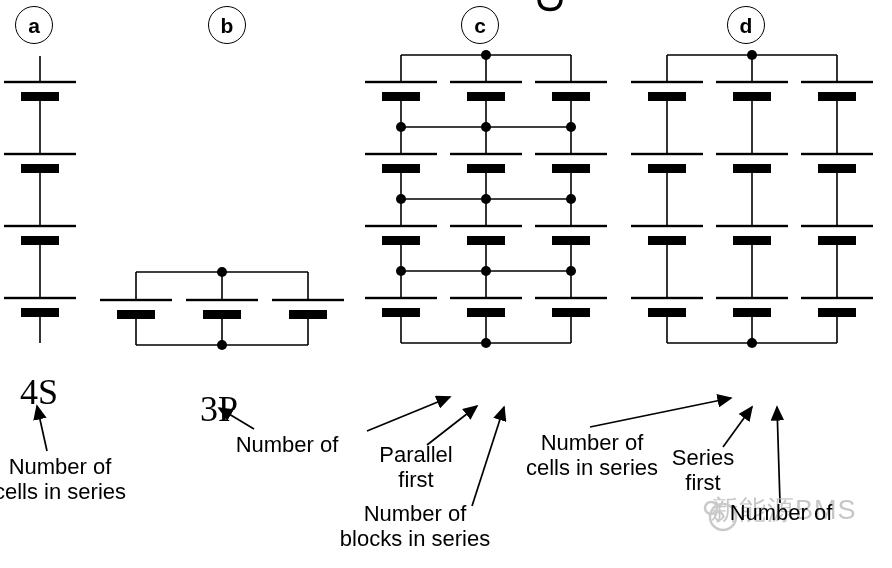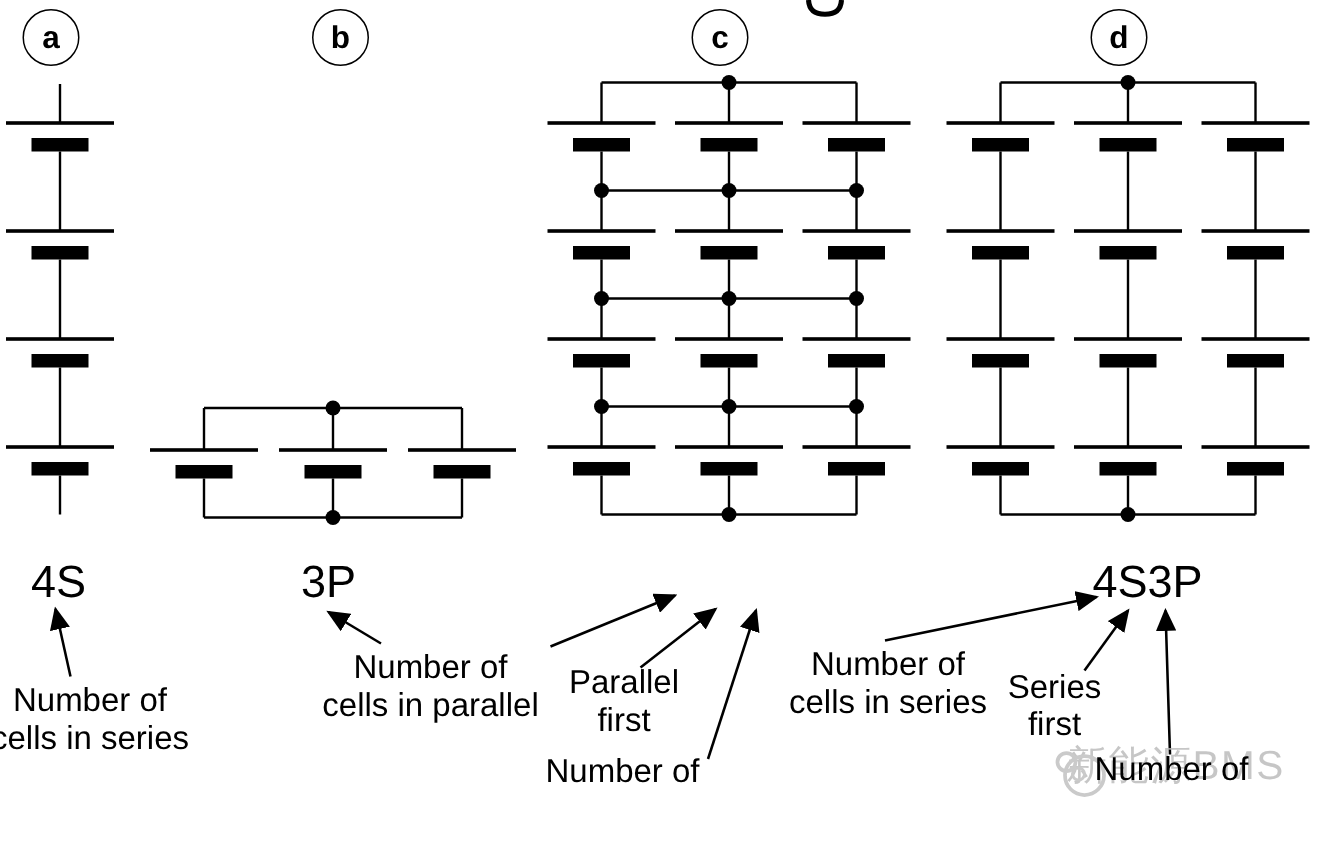--- a/index.html
+++ b/index.html
@@ -11,21 +11,21 @@
   .stage svg{position:absolute;left:0;top:0;}
   .badge{
     position:absolute;width:38px;height:38px;box-sizing:border-box;
     border:1.7px solid #000;border-radius:50%;
     display:flex;align-items:center;justify-content:center;
     font-weight:bold;font-size:21px;line-height:1;
     transform:translate(-50%,-50%);background:#fff;
   }
   .code{
     position:absolute;transform:translateX(-50%);
-    font-size:30px;line-height:1;white-space:nowrap;
+    font-size:36px;line-height:1;white-space:nowrap;font-family:Liberation Serif, serif;
   }
   .note{
     position:absolute;transform:translateX(-50%);
     text-align:center;font-size:22px;line-height:25px;white-space:nowrap;
   }
   .watermark{
     position:absolute;left:699px;top:497px;
     display:flex;align-items:center;
     color:#b9b9b9;opacity:0.8;pointer-events:none;
   }
@@ -206,46 +206,45 @@
       <span>b</span>
     </div>
   <div class="badge" style="left:480px;top:25px">
       <span>c</span>
     </div>
   <div class="badge" style="left:746px;top:25px">
       <span>d</span>
     </div>
 
   <div class="code" style="left:39px;top:374px">4S</div>
-  <div class="code" style="left:219px;top:374px">3P</div>
-  <div class="code" style="left:765px;top:374px">4S3P</div>
+  <div class="code" style="left:219px;top:391px">3P</div>
 
   <div class="watermark">
     <svg width="42" height="40" viewBox="0 0 42 40">
       <circle cx="24" cy="20" r="13" fill="none" stroke="#bdbdbd" stroke-width="2.5"></circle>
       <circle cx="12" cy="11" r="6" fill="none" stroke="#bdbdbd" stroke-width="2.5"></circle>
       <circle cx="20" cy="19" r="4" fill="none" stroke="#bdbdbd" stroke-width="2"></circle>
     </svg>
     <span class="wm-text">新能源BMS</span>
   </div>
 
   <div class="note" style="left:60px;top:454px">
     <div>Number of</div>
     <div>cells in series</div>
   </div>
   <div class="note" style="left:287px;top:432px">
     <div>Number of</div>
-    <div>cells in parallel</div>
   </div>
   <div class="note" style="left:416px;top:442px">
     <div>Parallel</div>
     <div>first</div>
   </div>
   <div class="note" style="left:415px;top:501px">
     <div>Number of</div>
+    <div>blocks in series</div>
   </div>
   <div class="note" style="left:592px;top:430px">
     <div>Number of</div>
     <div>cells in series</div>
   </div>
   <div class="note" style="left:703px;top:445px">
     <div>Series</div>
     <div>first</div>
   </div>
   <div class="note" style="left:781px;top:500px">

